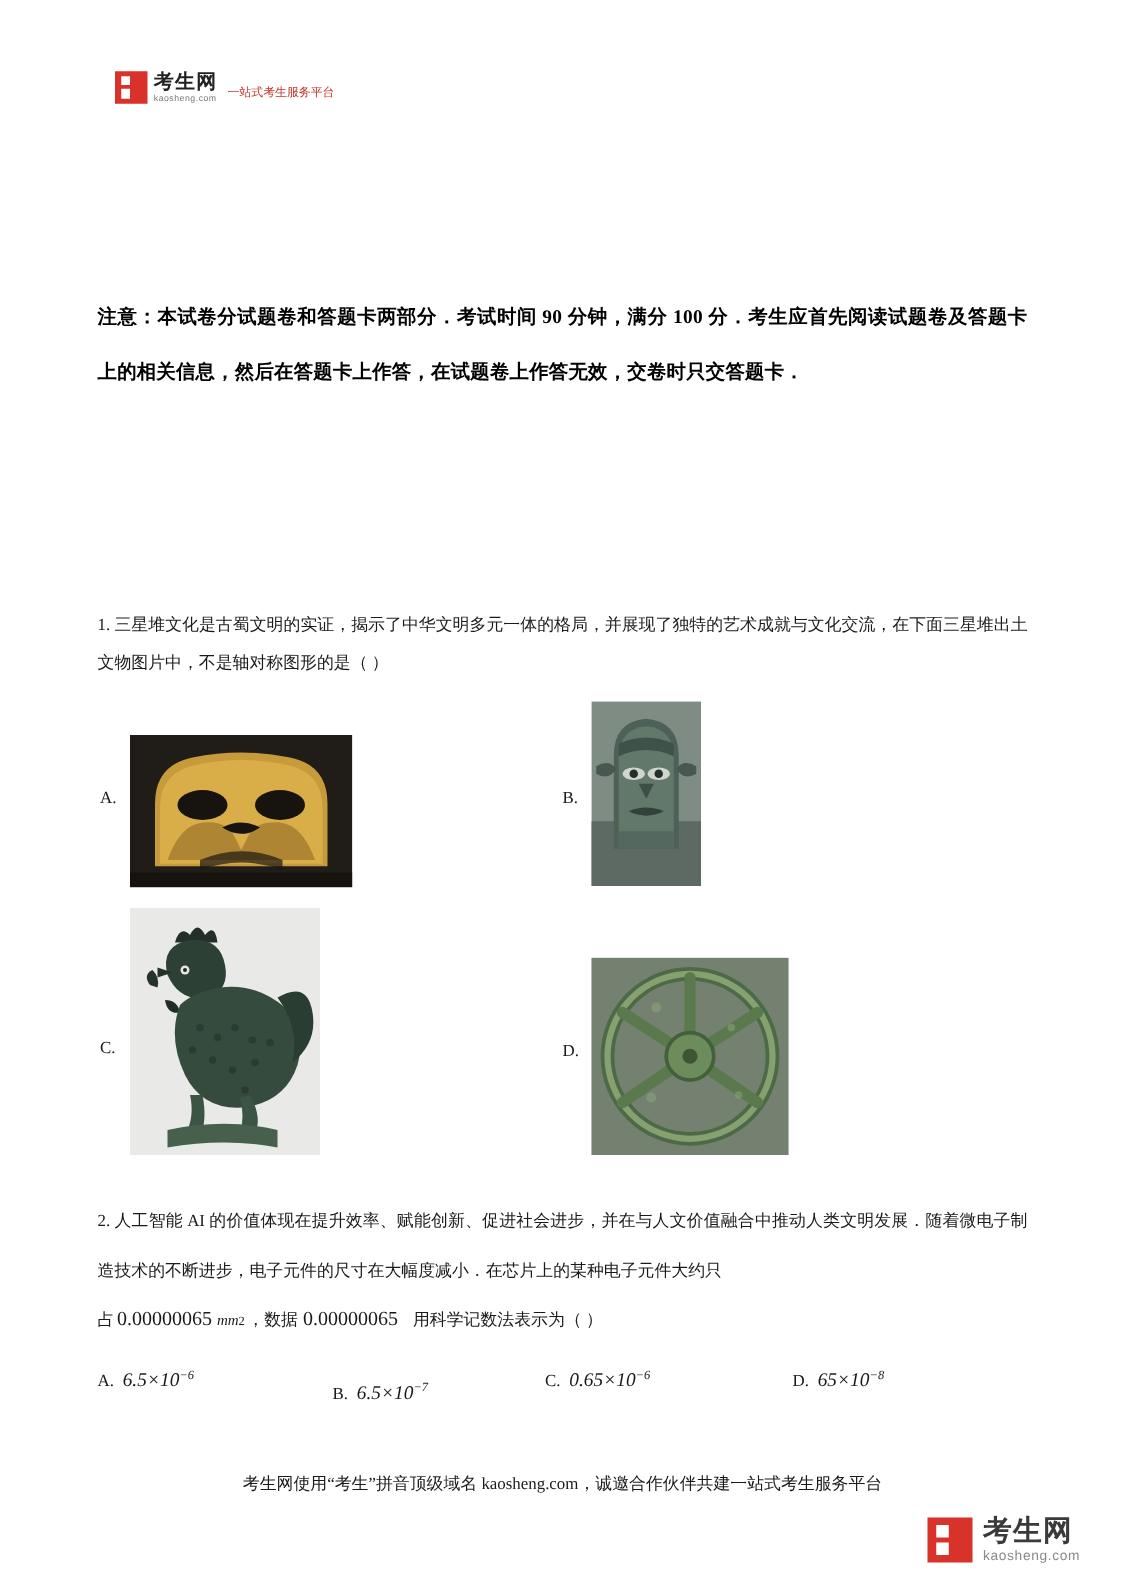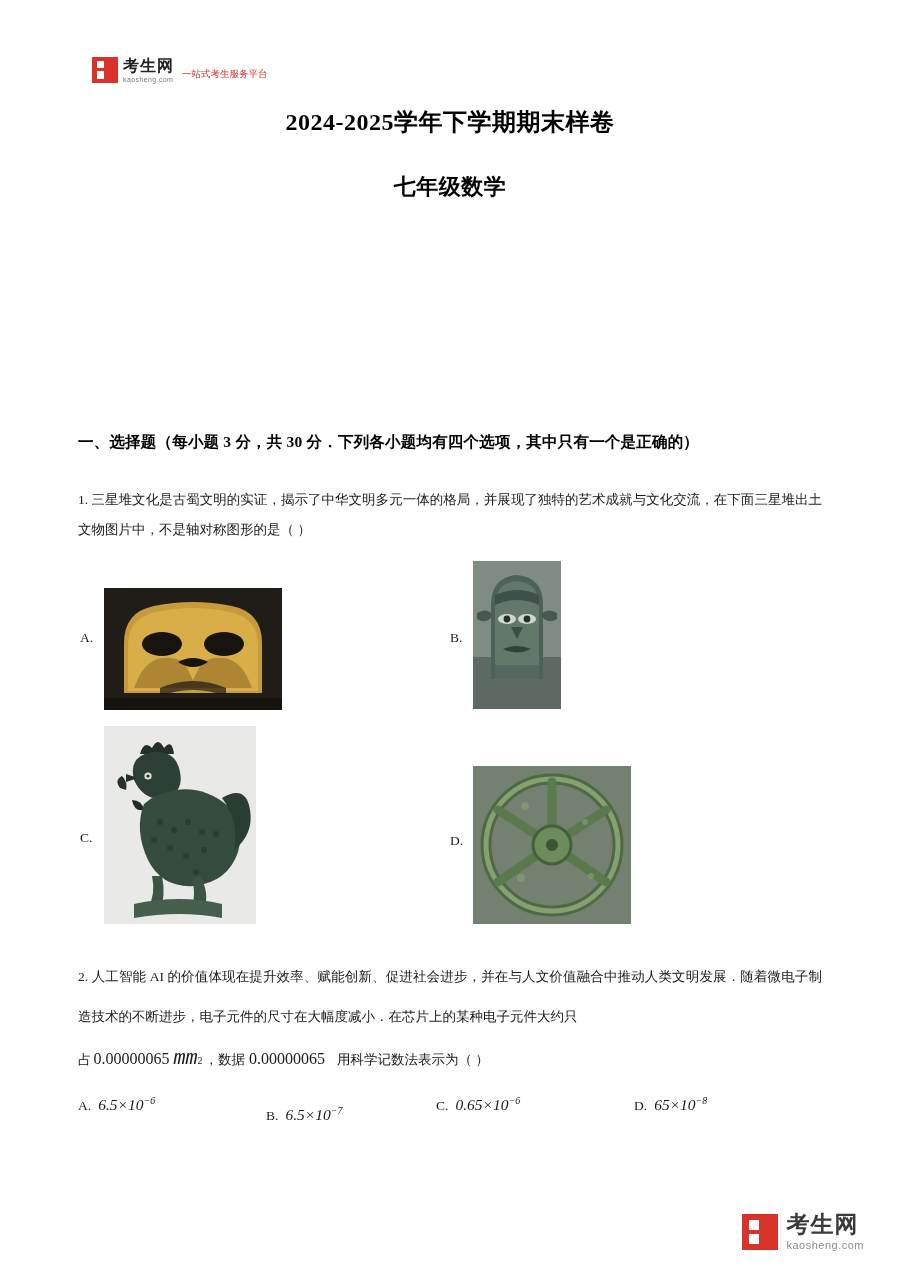--- a/index.html
+++ b/index.html
@@ -168,23 +168,23 @@
     position: absolute;
     top: 1047px;
     left: 78px;
     width: 760px;
     font-size: 13.5px;
     color: #1a1a1a;
     display: flex;
     align-items: baseline;
   }
   .mathy {
-    font-family: Liberation Mono, monospace;
+    font-family: Liberation Serif, serif;
     font-style: italic;
-    font-size: 20px;
+    font-size: 12px;
   }
   .plain-num {
     font-family: "Liberation Serif", serif;
     font-size: 16px;
     font-style: normal;
     text-align: right;
   }
   sup.exp {
     font-size: 10px;
     vertical-align: super;
@@ -279,25 +279,23 @@
 
   <div class="logo-row">
     <div class="logo-mark"></div>
     <div class="logo-text-wrap">
       <span class="logo-cn">考生网</span>
       <span class="logo-en">kaosheng.com</span>
     </div>
     <span class="logo-slogan">一站式考生服务平台</span>
   </div>
 
-  <div class="doc-title">2024-2025学年下学期期末样卷</div>
-  <div class="doc-subtitle">七年级数学</div>
-
-
-  <div class="section-head">一、选择题（每小题 3 分，共 30 分．下列各小题均有四个选项，其中只有一个是正确的）</div>
+
+  <div class="notice">注意：本试卷分试题卷和答题卡两部分．考试时间 90 分钟，满分 100 分．考生应首先阅读试题卷及答题卡上的相关信息，然后在答题卡上作答，在试题卷上作答无效，交卷时只交答题卡．</div>
+
 
   <div class="q1-text">
     <span>1.</span>
     <span>三星堆文化是古蜀文明的实证，揭示了中华文明多元一体的格局，并展现了独特的艺术成就与文化交流，在下面三星堆出土文物图片中，不是轴对称图形的是（      ）</span>
   </div>
 
   <div class="opt-label" style="top:630px; left:80px;">A.</div>
   <div class="img-box" style="top:588px; left:104px; width:178px; height:122px;">
     <svg width="178" height="122" viewBox="0 0 178 122">
       <rect width="178" height="122" fill="#201c17"></rect>
@@ -412,20 +410,21 @@
       <span>B.</span><span class="val"><span>6.5×10</span><sup class="exp">−7</sup></span>
     </div>
     <div class="ans" style="left:358px;">
       <span>C.</span><span class="val"><span>0.65×10</span><sup class="exp">−6</sup></span>
     </div>
     <div class="ans" style="left:556px;">
       <span>D.</span><span class="val"><span>65×10</span><sup class="exp">−8</sup></span>
     </div>
   </div>
 
+  <div class="footer-note">考生网使用“考生”拼音顶级域名 kaosheng.com，诚邀合作伙伴共建一站式考生服务平台</div>
 
   <div class="footer-logo">
     <div class="footer-mark"></div>
     <div class="footer-text-wrap">
       <span class="footer-cn">考生网</span>
       <span class="footer-en">kaosheng.com</span>
     </div>
   </div>
 
 </div>

